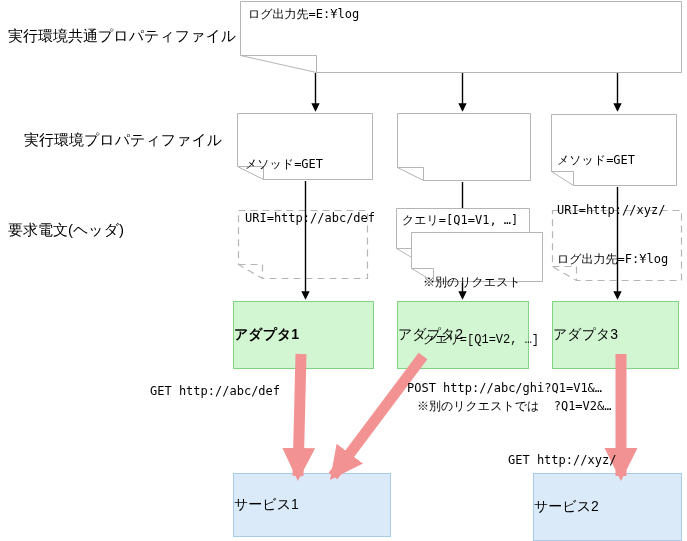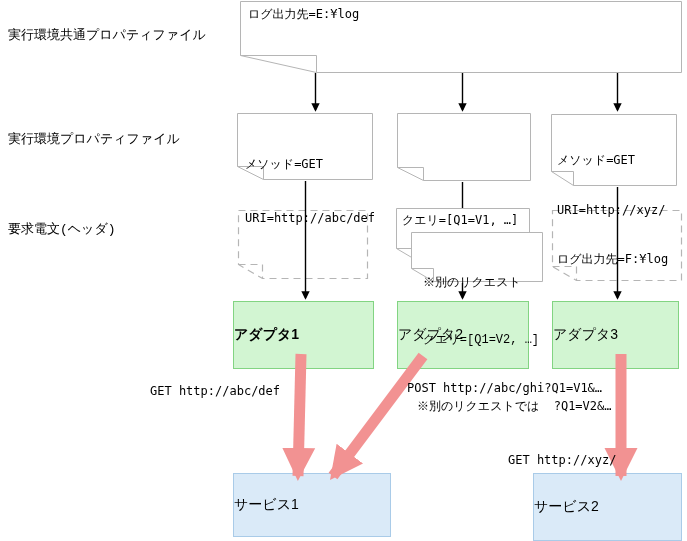--- a/index.html
+++ b/index.html
@@ -2,21 +2,21 @@
 <html style="--adapter-fill: #d2f5d2; --adapter-border: #82d482; --service-fill: #daeaf8; --service-border: #a9cbe8; --note-border: #b5b5b5; --arrow-black: #000000; --arrow-pink: #f29292;"><head>
 <meta charset="utf-8">
 <style>
   html,body { margin:0; padding:0; background:#fff; }
   .canvas {
     position:relative; width:687px; height:541px; background:#fff; overflow:hidden;
     font-family:"Liberation Sans","DejaVu Sans",sans-serif; color:#000;
   }
   .layer { position:absolute; left:0; top:0; pointer-events:none; }
   .rowlabel {
-    position:absolute; font-size:13px; line-height:18px; white-space:nowrap;font-family:Liberation Mono, monospace;
+    position:absolute; font-size:15px; line-height:18px; white-space:nowrap;
   }
   .box {
     position:absolute; box-sizing:border-box;
     display:flex; align-items:center; justify-content:flex-start;
     font-size:14px; white-space:nowrap;
   }
   .adapter { background:var(--adapter-fill,#d2f5d2); border:1px solid var(--adapter-border,#82d482); }
   .service { background:var(--service-fill,#daeaf8); border:1px solid var(--service-border,#a9cbe8); }
   .bold { font-weight:bold; }
   .notetext, .ann {
@@ -33,21 +33,21 @@
   .pink   { stroke:var(--arrow-pink,#f29292); stroke-width:11; fill:none; }
   #ah-black path { fill:var(--arrow-black,#000); }
   #ah-pink path  { fill:var(--arrow-pink,#f29292); }
 </style>
 </head>
 <body>
 
 <div class="canvas">
 
   <div class="rowlabel" style="left:8px;top:27px">実行環境共通プロパティファイル</div>
-  <div class="rowlabel" style="left:8px;top:131px">実行環境プロパティファイル</div>
+  <div class="rowlabel" style="left:24px;top:131px">実行環境プロパティファイル</div>
   <div class="rowlabel" style="left:8px;top:221px">要求電文(ヘッダ)</div>
 
   <div class="box adapter" style="left:233px;top:301px;width:141px;height:68px">
     <span class="bold">アダプタ1</span>
   </div>
   <div class="box adapter" style="left:397px;top:301px;width:132px;height:68px">
     <span>アダプタ2</span>
   </div>
   <div class="box adapter" style="left:552px;top:301px;width:127px;height:68px">
     <span>アダプタ3</span>

